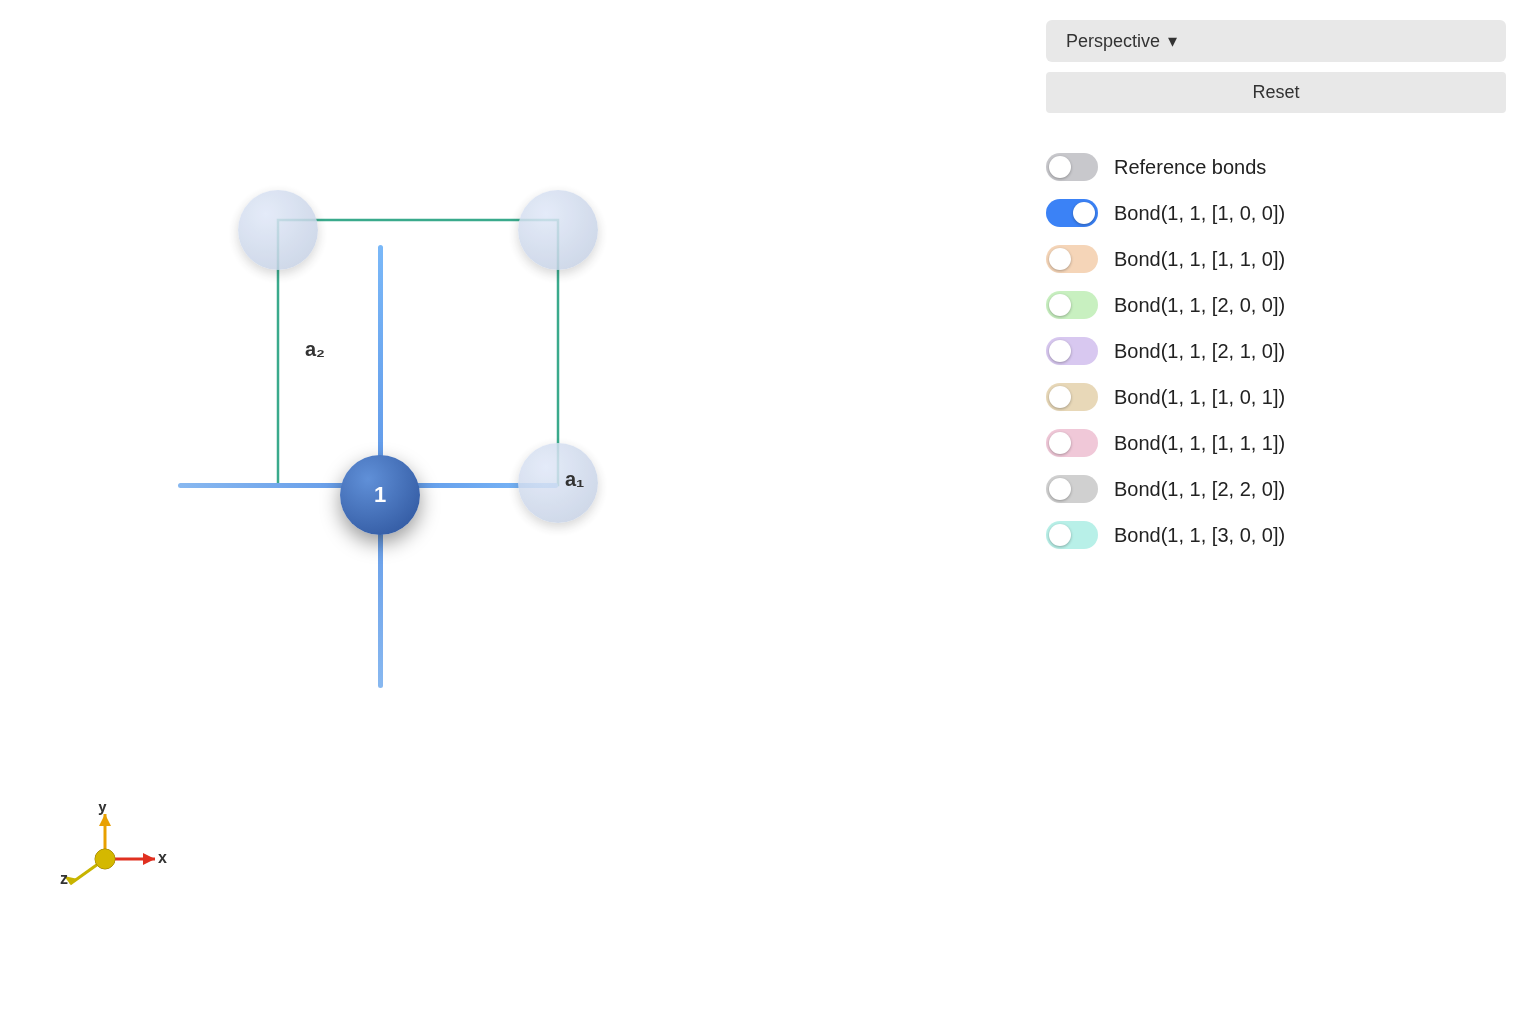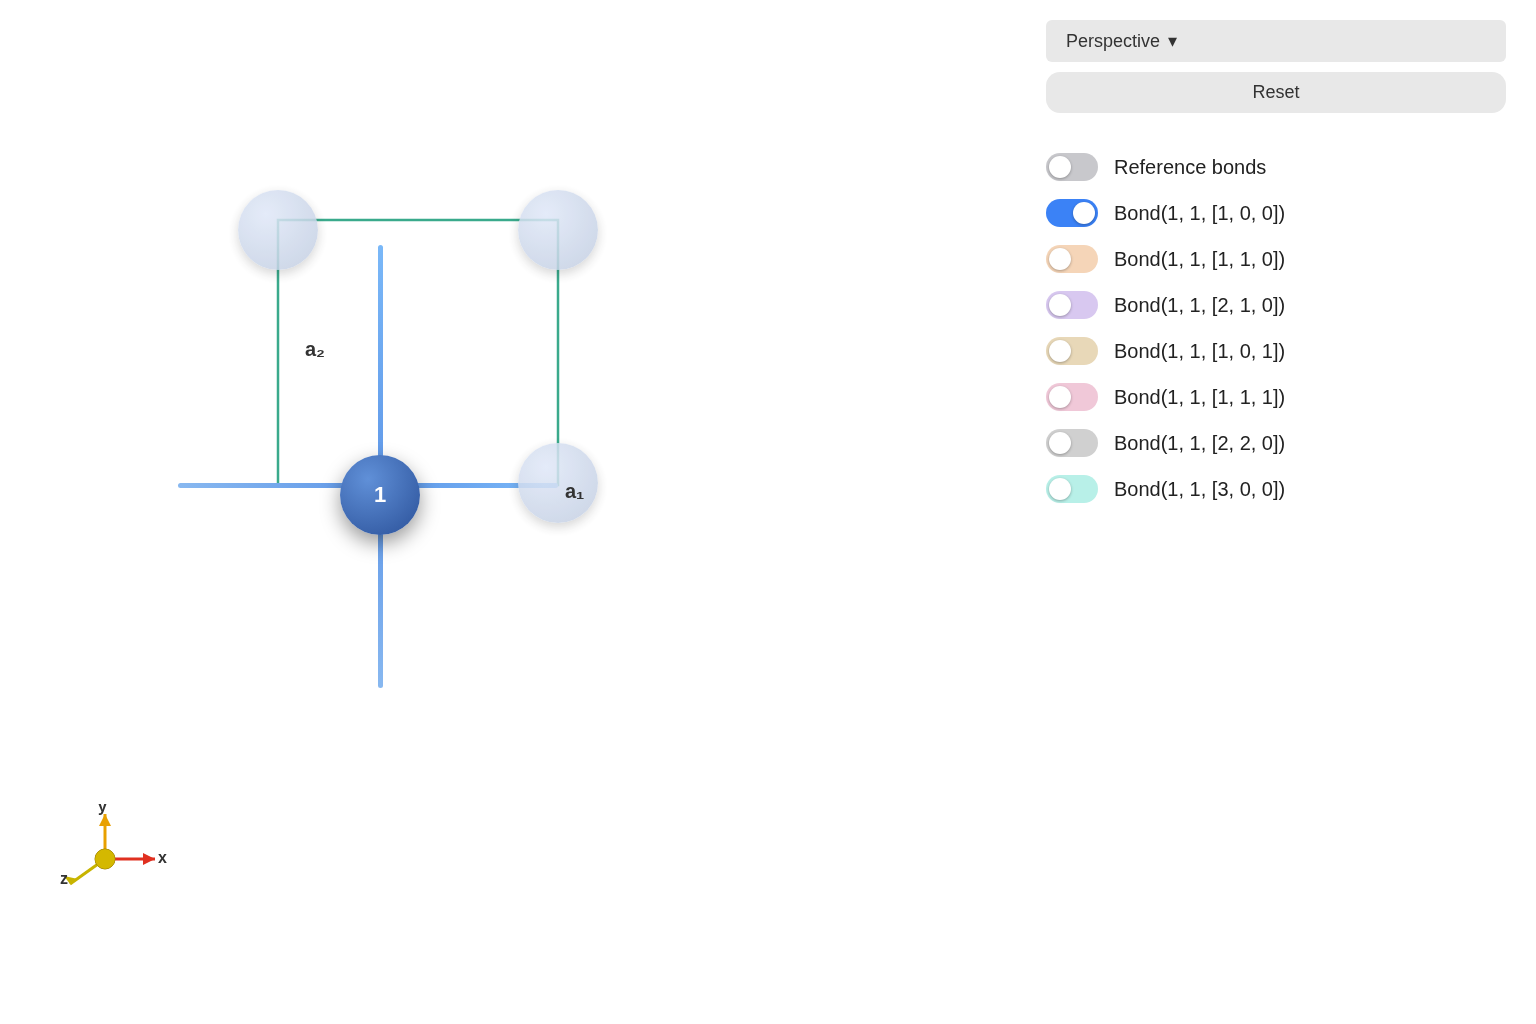--- a/index.html
+++ b/index.html
@@ -56,21 +56,21 @@
       color: #333;
       cursor: pointer;
       display: flex;
       align-items: center;
       gap: 8px;
     }
 
     .btn-reset {
       background: #e8e8e8;
       border: none;
-      border-radius: 14px;
+      border-radius: 4px;
       padding: 10px 20px;
       font-size: 18px;
       color: #333;
       cursor: pointer;
     }
 
     
     #legend {
       display: flex;
       flex-direction: column;
@@ -215,21 +215,21 @@
     <div class="ghost-atom" style="left:108px;top:30px;width:80px;height:80px;"></div>
 
     <div class="ghost-atom" style="left:388px;top:30px;width:80px;height:80px;"></div>
 
     <div class="ghost-atom" style="left:388px;top:283px;width:80px;height:80px;"></div>
 
     <div class="atom-sphere" style="left:210px;top:295px;width:80px;height:80px;">
       <span class="atom-label" style="top:50%;left:50%;transform:translate(-50%,-50%);">1</span>
     </div>
 
-    <span class="axis-label" style="left:435px;top:320px;text-align:right;">a₁</span>
+    <span class="axis-label" style="left:435px;top:308px;text-align:right;">a₁</span>
 
     <span class="axis-label" style="left:175px;top:178px;">a₂</span>
 
   </div>
 
   <div id="axes">
     <svg width="110" height="110">
 
       <line x1="45" y1="55" x2="10" y2="80" stroke="#c8b400" stroke-width="3"></line>
 
@@ -277,20 +277,26 @@
         </div>
         <span class="legend-label">Bond(1, 1, [1, 0, 0])</span>
       </div>
       <div class="legend-item">
         <div class="toggle off-peach">
           <div class="toggle-knob"></div>
         </div>
         <span class="legend-label">Bond(1, 1, [1, 1, 0])</span>
       </div>
       <div class="legend-item">
+        <div class="toggle off-green">
+          <div class="toggle-knob"></div>
+        </div>
+        <span class="legend-label">Bond(1, 1, [2, 0, 0])</span>
+      </div>
+      <div class="legend-item">
         <div class="toggle off-lavender">
           <div class="toggle-knob"></div>
         </div>
         <span class="legend-label">Bond(1, 1, [2, 1, 0])</span>
       </div>
       <div class="legend-item">
         <div class="toggle off-beige">
           <div class="toggle-knob"></div>
         </div>
         <span class="legend-label">Bond(1, 1, [1, 0, 1])</span>

